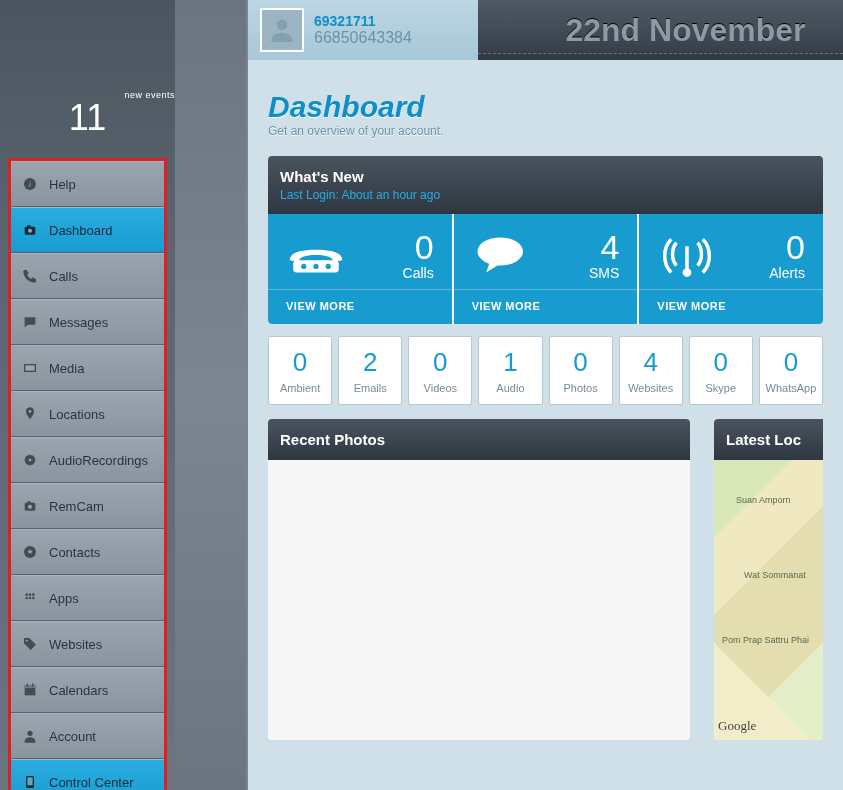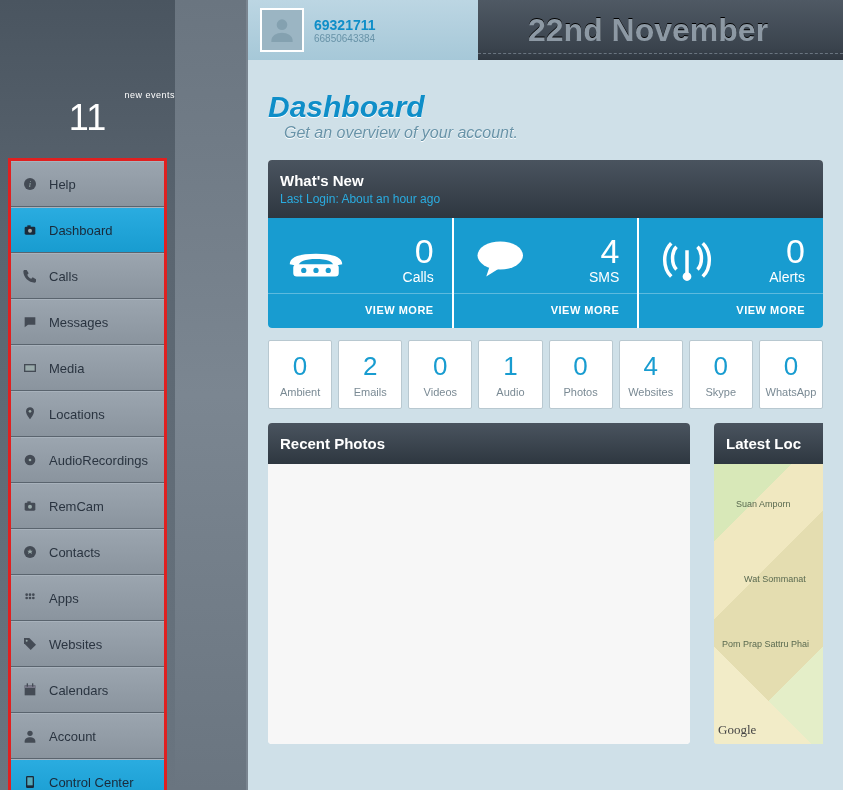--- a/index.html
+++ b/index.html
@@ -93,24 +93,24 @@
   height: 44px;
   border: 2px solid #fff;
   background: #9bb5c3;
   margin-right: 10px;
   display: flex;
   align-items: center;
   justify-content: center;
 }
 .avatar svg { opacity: 0.45; }
 .user-info .uid { color: #0f8ec8; font-weight: bold; font-size: 14px; }
-.user-info .sub { color: #6893a8; font-size: 10px; }
+.user-info .sub { color: #6893a8; font-size: 16px; }
 .date {
   flex: 1;
-  text-align: left;
+  text-align: center;
   padding-left: 50px;
   color: #8d99a4;
   font-size: 32px;
   font-weight: bold;
   text-shadow: 0 -1px 0 #000;
 }
 .stitch {
   position: absolute;
   left: 230px; right: 0; bottom: 6px;
   border-top: 1px dashed #6a7580;
@@ -121,24 +121,22 @@
 }
 .hero h1 {
   color: #0f8ec8;
   font-size: 30px;
   font-style: italic;
   font-weight: bold;
   text-shadow: 0 1px 0 #fff;
 }
 .hero .tagline {
   color: #6893a8;
-  font-size: 16px;
-  font-style: italic;
+  font-size: 12px;
   text-shadow: 0 1px 0 #fff;
-  margin-left: 16px;
 }
 .panel {
   margin: 0 20px 12px 20px;
   background: #fff;
   border-radius: 4px;
   overflow: hidden;
 }
 .panel-hd {
   background: linear-gradient(180deg, #4a545f 0%, #2e3740 100%);
   color: #fff;
@@ -179,21 +177,20 @@
   text-align: right;
 }
 .big-tile .num { font-size: 34px; font-weight: 300; }
 .big-tile .lbl { font-size: 14px; margin-top: -2px; }
 .big-tile .vm {
   border-top: 1px solid rgba(255,255,255,0.3);
   padding: 10px 18px;
   font-size: 11px;
   font-weight: bold;
   letter-spacing: 0.5px;
-  text-align: right;
 }
 .small-tiles {
   display: flex;
   gap: 6px;
   margin: 0 20px 14px 20px;
 }
 .small-tile {
   flex: 1;
   background: #fff;
   border: 1px solid #b8c8d0;

